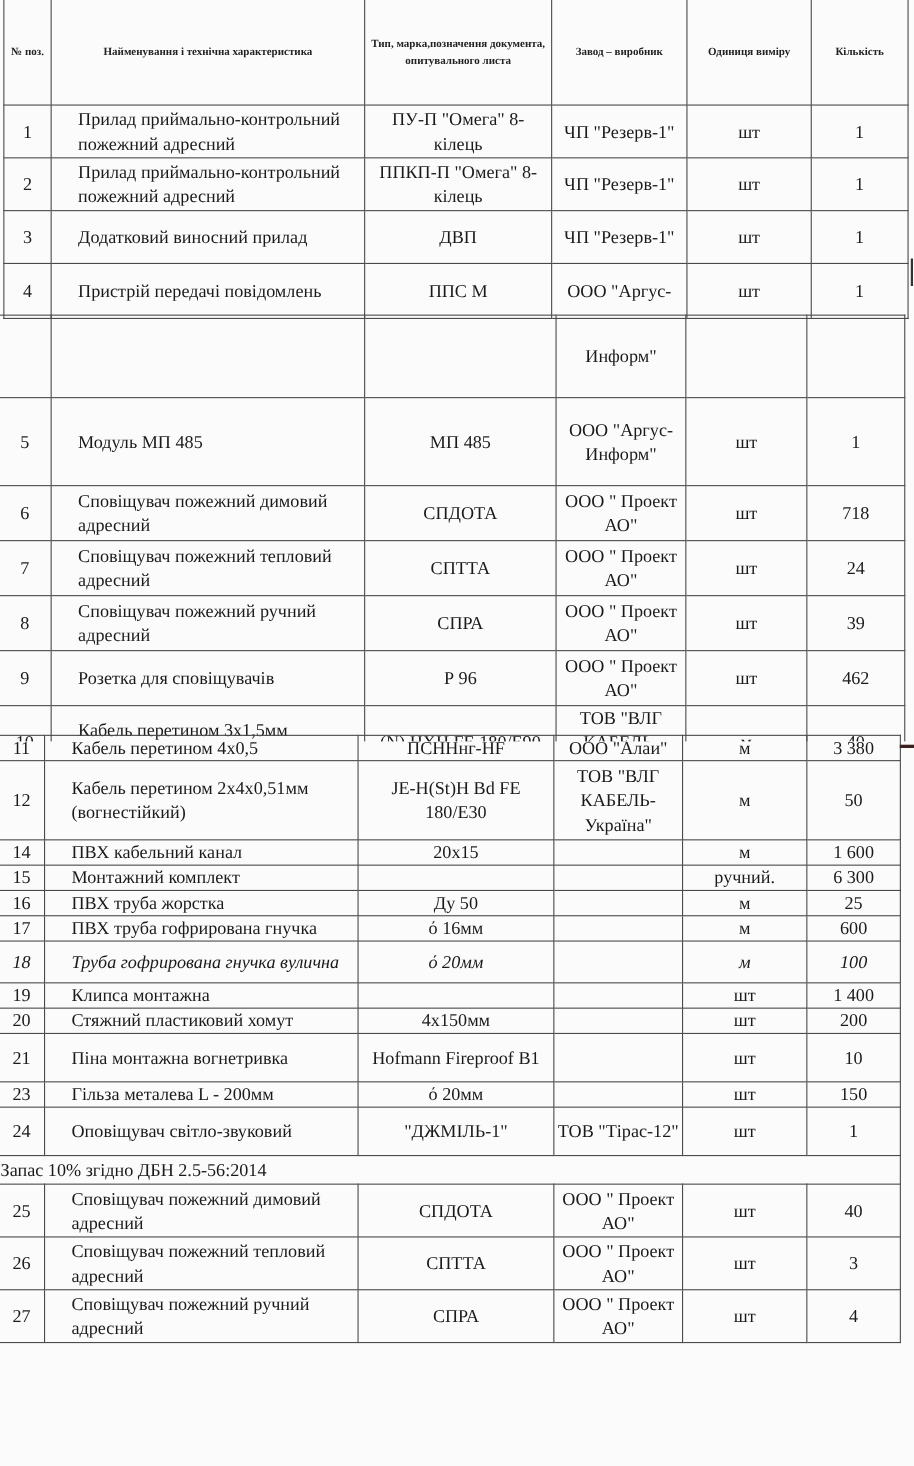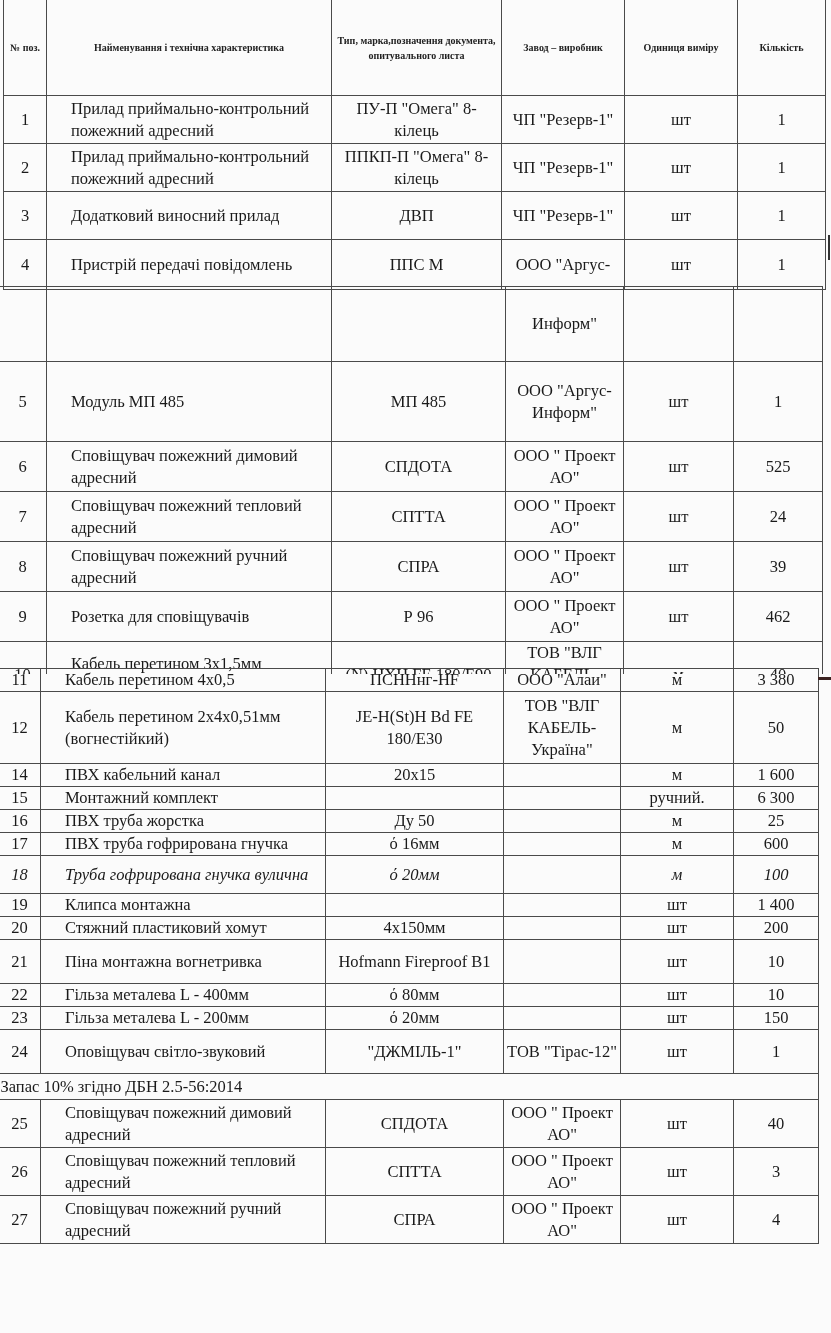--- a/index.html
+++ b/index.html
@@ -103,21 +103,21 @@
           <td>ООО "Аргус-Информ"</td>
           <td>шт</td>
           <td>1</td>
         </tr>
         <tr style="height: 50px;">
           <td>6</td>
           <td class="name">Сповіщувач пожежний димовий адресний</td>
           <td>СПДОТА</td>
           <td>ООО " Проект АО"</td>
           <td>шт</td>
-          <td>525</td>
+          <td>718</td>
         </tr>
         <tr style="height: 50px;">
           <td>7</td>
           <td class="name">Сповіщувач пожежний тепловий адресний</td>
           <td>СПТТА</td>
           <td>ООО " Проект АО"</td>
           <td>шт</td>
           <td>24</td>
         </tr>
         <tr style="height: 50px;">
@@ -233,28 +233,20 @@
         </tr>
         <tr style="height: 44px;">
           <td>21</td>
           <td class="name">Піна монтажна вогнетривка</td>
           <td>Hofmann Fireproof B1</td>
           <td></td>
           <td>шт</td>
           <td>10</td>
         </tr>
         <tr style="height: 22px;">
-          <td>22</td>
-          <td class="name">Гільза металева  L - 400мм</td>
-          <td>ό 80мм</td>
-          <td></td>
-          <td>шт</td>
-          <td>10</td>
-        </tr>
-        <tr style="height: 22px;">
           <td>23</td>
           <td class="name">Гільза металева  L - 200мм</td>
           <td>ό 20мм</td>
           <td></td>
           <td>шт</td>
           <td>150</td>
         </tr>
         <tr style="height: 44px;">
           <td>24</td>
           <td class="name">Оповіщувач світло-звуковий</td>

